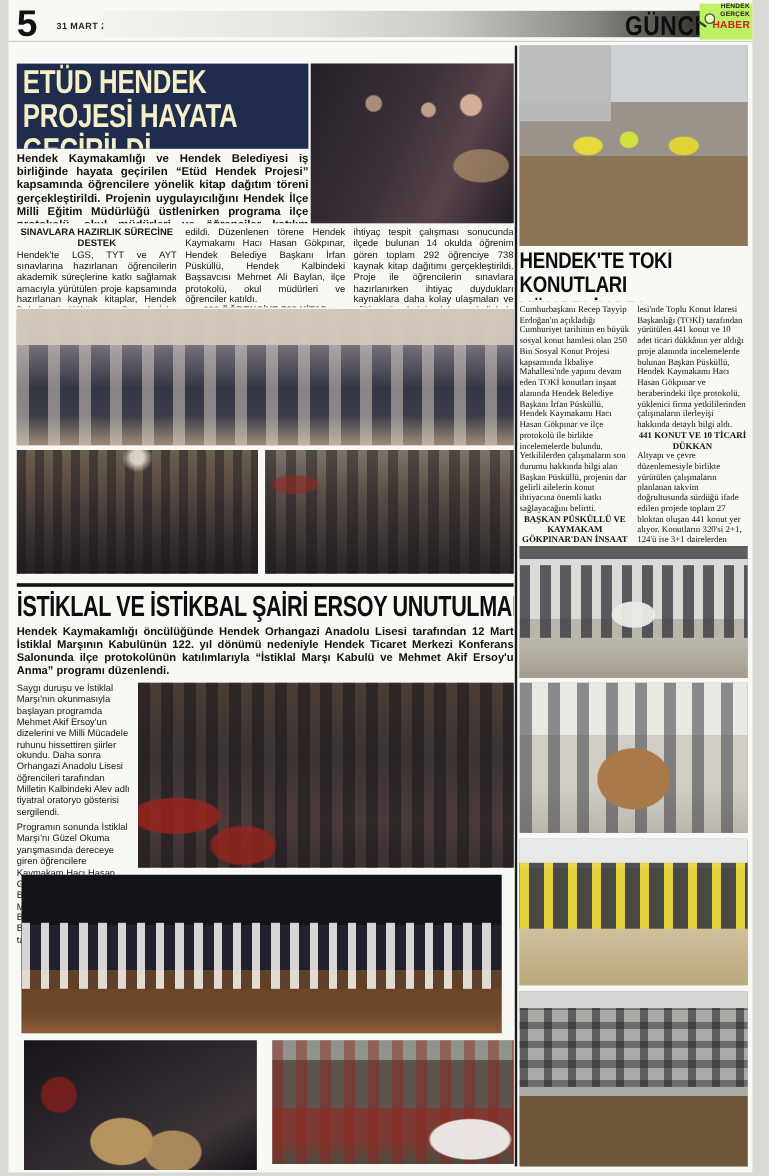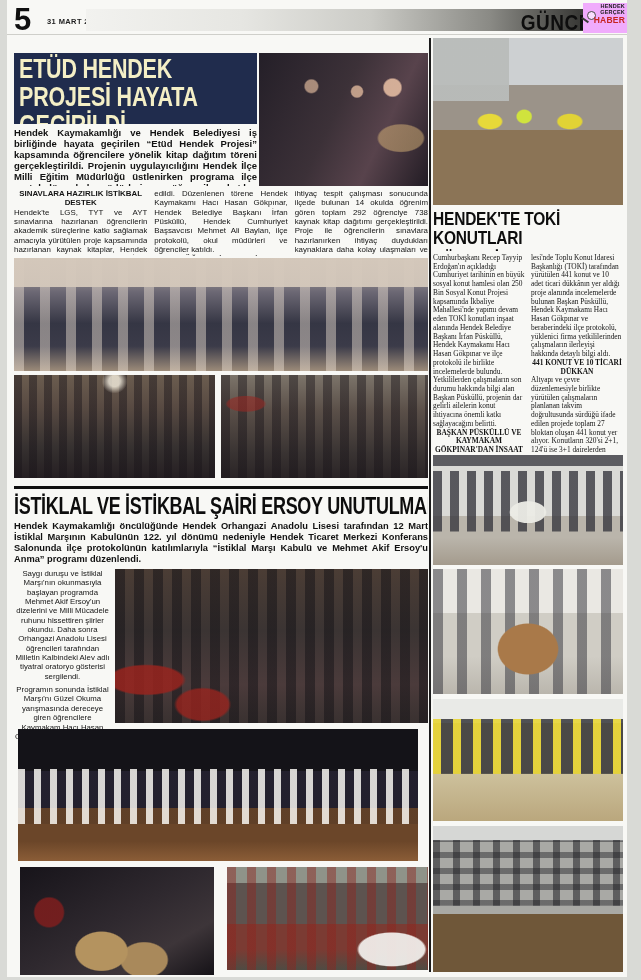--- a/index.html
+++ b/index.html
@@ -7,21 +7,21 @@
   .page{position:relative;width:641px;height:980px;background:#d9dad6;overflow:hidden;}
   .paper{position:absolute;left:7px;top:0;width:620px;height:977px;background:#f8f8f5;}
 
   
   .pagenum{position:absolute;left:14px;top:4px;font-size:31px;font-weight:900;color:#101010;line-height:1;}
   .hdate{position:absolute;left:47px;top:17px;font-size:7.5px;font-weight:700;color:#222;letter-spacing:.4px;}
   .section-bar{position:absolute;left:86px;top:9px;width:518px;height:22px;
     background:linear-gradient(90deg,#f2f2ef 0%,#e6e6e2 30%,#cbcbc6 55%,#8a8a85 78%,#3b3b38 95%,#2b2b29 100%);}
   .section-title{position:absolute;left:0;top:1px;width:100%;text-align:right;font-size:19px;font-weight:700;color:#0d0d0d;letter-spacing:.5px;}
   .cond{display:inline-block;transform:scaleY(1.2);transform-origin:center top;}
-  .logo{position:absolute;right:14px;top:3px;width:44px;height:30px;background:#f0abfc;}
+  .logo{position:absolute;right:14px;top:3px;width:44px;height:30px;background:#bef264;}
   .logo-text{position:absolute;right:2px;top:1px;text-align:right;line-height:1.05;}
   .logo-l1,.logo-l2{font-size:5.5px;font-weight:800;color:#1a1a1a;letter-spacing:.2px;}
   .logo-l3{font-size:8.5px;font-weight:900;color:#c52420;letter-spacing:.2px;}
   .mag{position:absolute;left:1px;top:8px;width:11px;height:11px;}
   .mag .lens{position:absolute;left:3px;top:0;width:7px;height:7px;border:1.6px solid #4a4a48;border-radius:50%;background:rgba(255,255,255,.6);}
   .mag .handle{position:absolute;left:-3px;top:8px;width:8px;height:2.4px;background:#3a3a38;transform:rotate(35deg);}
   .header-rule{position:absolute;left:7px;top:34px;width:620px;height:1px;background:#cfcfca;}
 
   
   .vrule{position:absolute;left:429px;top:38px;width:2px;height:934px;background:#1c1c1c;}
@@ -36,21 +36,21 @@
   .a1-title{font-size:21.5px;font-weight:900;line-height:1.02;letter-spacing:-.2px;transform:scaleY(1.28);transform-origin:left top;display:inline-block;width:100%;}
   .a1-lead{position:absolute;left:14px;top:128px;width:243px;height:58px;font-size:9.5px;font-weight:700;line-height:1.15;color:#111;text-align:justify;overflow:hidden;}
   .a1-cols{position:absolute;left:14px;top:189px;width:414px;height:67px;display:flex;gap:7px;}
   .a1-col{flex:1;overflow:hidden;}
 
   
   .a2-headline{position:absolute;left:14px;top:492px;width:414px;height:27px;font-size:18px;font-weight:900;letter-spacing:-.3px;color:#0d0d0d;white-space:nowrap;overflow:hidden;}
   .a2-headline .cond2{display:inline-block;transform:scaleY(1.35);transform-origin:left top;}
   .a2-lead{position:absolute;left:14px;top:521px;width:414px;height:43px;font-size:9.3px;font-weight:700;line-height:1.2;color:#111;text-align:justify;overflow:hidden;}
   .a2-bodycol{position:absolute;left:14px;top:569px;width:97px;height:222px;font-size:7.8px;line-height:1.2;color:#141414;text-align:left;overflow:hidden;}
-  .a2-bodycol p{margin:0 0 4px 0;text-align:center;}
+  .a2-bodycol p{margin:0 0 4px 0;}
 
   
   .toki-title{position:absolute;left:433px;top:209px;width:190px;height:42px;font-size:15.5px;font-weight:900;letter-spacing:-.2px;line-height:1.05;color:#0d0d0d;overflow:hidden;}
   .toki-title .cond3{display:inline-block;transform:scaleY(1.22);transform-origin:left top;width:100%;}
   .toki-cols{position:absolute;left:433px;top:254px;width:190px;height:198px;display:flex;gap:6px;font-family:Liberation Serif, serif;}
   .toki-col{flex:1;font-size:7.4px;line-height:1.18;color:#141414;text-align:left;overflow:hidden;}
 
   
   .ph{position:absolute;background-color:#8a8a86;background-repeat:no-repeat;background-size:100% 100%;}
   .ph-book{left:259px;top:53px;width:169px;height:133px;background-image:
@@ -143,25 +143,25 @@
   <div class="header-rule"></div>
   <div class="vrule"></div>
 
   <div class="a1-titleblock">
     <span class="a1-title">ETÜD HENDEK PROJESİ HAYATA GEÇİRİLDİ</span>
   </div>
   <div class="ph ph-book" aria-label="Protokol üyeleri öğrencilere kitap takdim ediyor"></div>
   <div class="a1-lead">Hendek Kaymakamlığı ve Hendek Belediyesi iş birliğinde hayata geçirilen “Etüd Hendek Projesi” kapsamında öğrencilere yönelik kitap dağıtım töreni gerçekleştirildi. Projenin uygulayıcılığını Hendek İlçe Milli Eğitim Müdürlüğü üstlenirken programa ilçe protokolü, okul müdürleri ve öğrenciler katılım sağladı.</div>
   <div class="a1-cols">
     <div class="a1-col bodytxt">
-      <span class="subhead">SINAVLARA HAZIRLIK İSTİKBAL DESTEK</span>
+      <span class="subhead">SINAVLARA HAZIRLIK SÜRECİNE DESTEK</span>
       <span>Hendek'te LGS, TYT ve AYT sınavlarına hazırlanan öğrencilerin akademik süreçlerine katkı sağlamak amacıyla yürütülen proje kapsamında hazırlanan kaynak kitaplar, Hendek Belediyesi Kültür ve Sosyal İşler Müdürlüğü Nikah ve Toplantı Salonu'nda düzenlenen programla öğrencilere teslim</span>
     </div>
     <div class="a1-col bodytxt">
-      <span>edildi. Düzenlenen törene Hendek Kaymakamı Hacı Hasan Gökpınar, Hendek Belediye Başkanı İrfan Püsküllü, Hendek Cumhuriyet Başsavcısı Mehmet Ali Baylan, ilçe protokolü, okul müdürleri ve öğrenciler katıldı.</span>
+      <span>edildi. Düzenlenen törene Hendek Kaymakamı Hacı Hasan Gökpınar, Hendek Belediye Başkanı İrfan Püsküllü, Hendek Kalbindeki Başsavcısı Mehmet Ali Baylan, ilçe protokolü, okul müdürleri ve öğrenciler katıldı.</span>
       <span class="subhead">292 ÖĞRENCİYE 738 KİTAP</span>
       
     </div>
     <div class="a1-col bodytxt">
       <span>ihtiyaç tespit çalışması sonucunda ilçede bulunan 14 okulda öğrenim gören toplam 292 öğrenciye 738 kaynak kitap dağıtımı gerçekleştirildi. Proje ile öğrencilerin sınavlara hazırlanırken ihtiyaç duydukları kaynaklara daha kolay ulaşmaları ve eğitim süreçlerinin daha verimli hale gelmesi hedefleniyor.</span>
     </div>
   </div>
   <div class="ph ph-group" aria-label="Salonda öğrenciler ve protokol toplu fotoğraf"></div>
   <div class="ph ph-aud-l" aria-label="Salonda oturan öğrenciler"></div>
   <div class="ph ph-aud-r" aria-label="Salonda oturan protokol üyeleri"></div>

